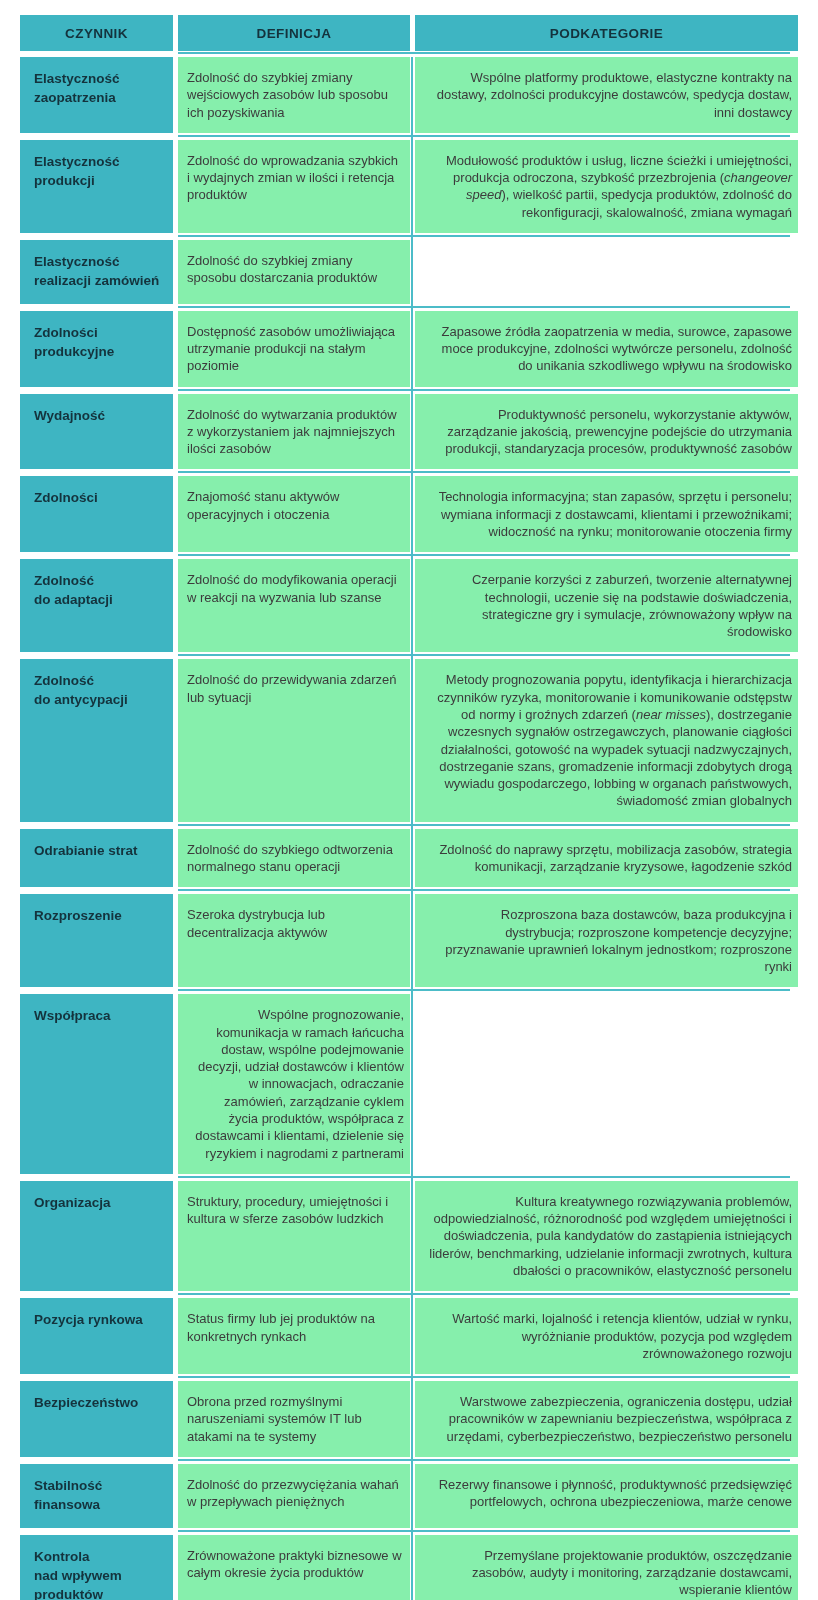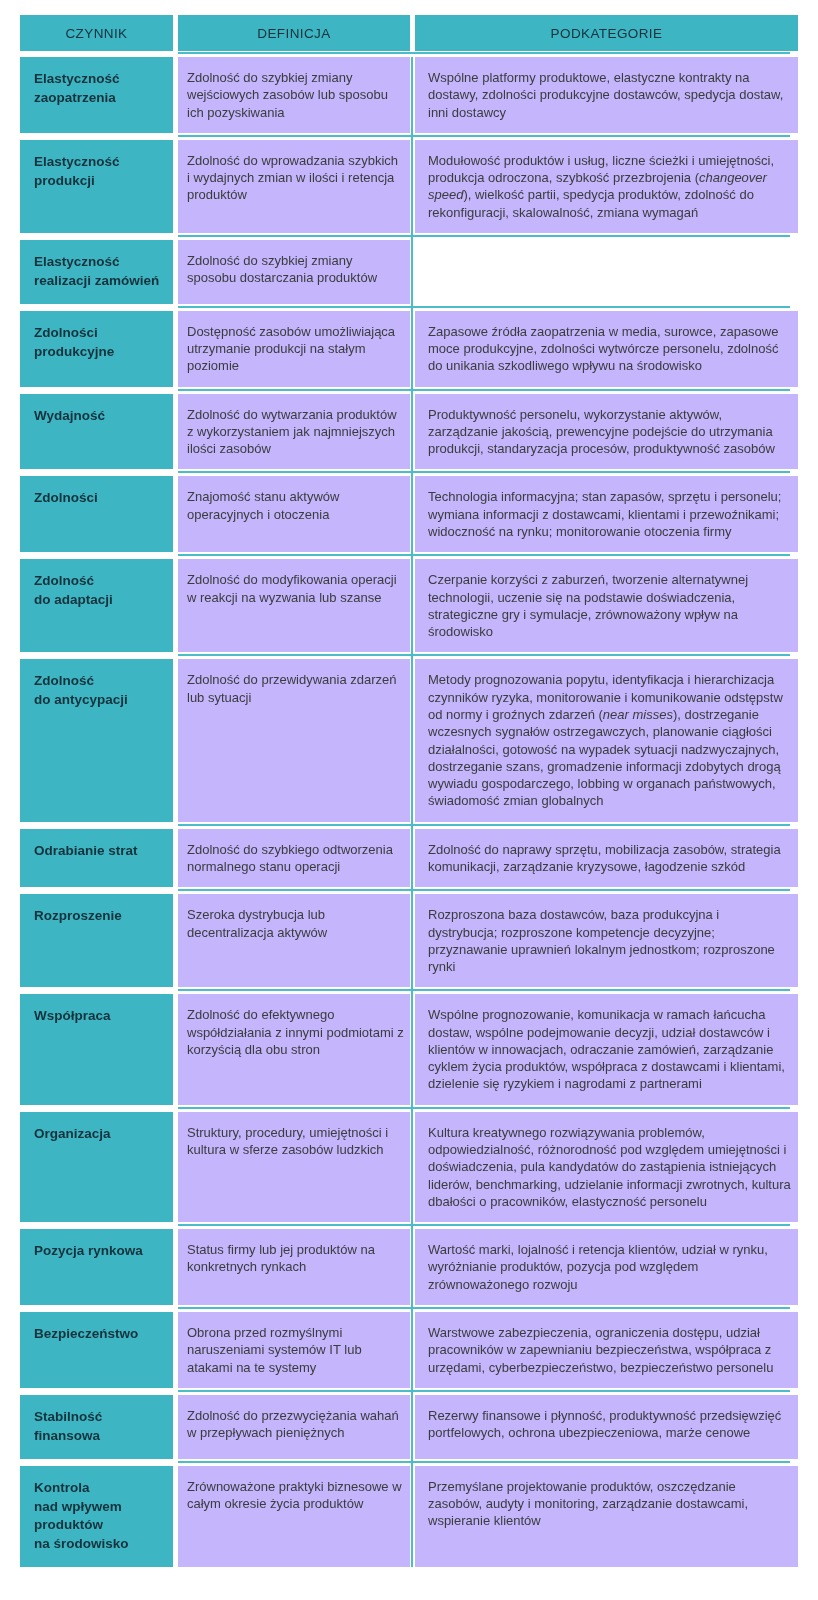--- a/index.html
+++ b/index.html
@@ -18,21 +18,21 @@
   
   .thead {
     display: grid;
     grid-template-columns: 153px 232px 1fr;
     column-gap: 5px;
     margin-bottom: 6px;
   }
   .thead .hcell {
     background: var(--teal);
     color: var(--dark);
-    font-weight: normal;
+    font-weight: bold;
     font-size: 13.5px;
     letter-spacing: 0.4px;
     display: flex;
     align-items: center;
     justify-content: center;
     height: 36px;
     text-transform: uppercase;
   }
   
   .tbody {
@@ -71,27 +71,27 @@
   .cell.factor {
     background: var(--teal);
     color: var(--dark);
     font-weight: bold;
     font-size: 13.5px;
     line-height: 1.4;
     padding: 13px 10px 13px 14px;
     white-space: pre-line;
   }
   .cell.def, .cell.sub {
-    background: #c4b5fd;
+    background: #86efac;
     color: var(--body);
     font-size: 13px;
     line-height: 1.33;
     padding: 12px 6px 12px 9px;
   }
-  .cell.sub { padding-left: 13px; min-height: 52px; }
+  .cell.sub { padding-left: 13px; min-height: 52px; text-align: right; }
   .it { font-style: italic; }
 </style>
 </head>
 <body>
 
 <div class="page">
   <div class="thead">
     <div class="hcell">CZYNNIK</div>
     <div class="hcell">DEFINICJA</div>
     <div class="hcell">PODKATEGORIE</div>
@@ -147,21 +147,20 @@
         <div class="cell def">Zdolność do szybkiego odtworzenia normalnego stanu operacji</div>
         <div class="cell sub"><span>Zdolność do naprawy sprzętu, mobilizacja zasobów, strategia komunikacji, zarządzanie kryzysowe, łagodzenie szkód</span></div>
       </div>
       <div class="row">
         <div class="cell factor">Rozproszenie</div>
         <div class="cell def">Szeroka dystrybucja lub decentralizacja aktywów</div>
         <div class="cell sub"><span>Rozproszona baza dostawców, baza produkcyjna i dystrybucja; rozproszone kompetencje decyzyjne; przyznawanie uprawnień lokalnym jednostkom; rozproszone rynki</span></div>
       </div>
       <div class="row">
         <div class="cell factor">Współpraca</div>
-        <div class="cell def">Zdolność do efektywnego współdziałania z innymi podmiotami z korzyścią dla obu stron</div>
         <div class="cell sub"><span>Wspólne prognozowanie, komunikacja w ramach łańcucha dostaw, wspólne podejmowanie decyzji, udział dostawców i klientów w innowacjach, odraczanie zamówień, zarządzanie cyklem życia produktów, współpraca z dostawcami i klientami, dzielenie się ryzykiem i nagrodami z partnerami</span></div>
       </div>
       <div class="row">
         <div class="cell factor">Organizacja</div>
         <div class="cell def">Struktury, procedury, umiejętności i kultura w sferze zasobów ludzkich</div>
         <div class="cell sub"><span>Kultura kreatywnego rozwiązywania problemów, odpowiedzialność, różnorodność pod względem umiejętności i doświadczenia, pula kandydatów do zastąpienia istniejących liderów, benchmarking, udzielanie informacji zwrotnych, kultura dbałości o pracowników, elastyczność personelu</span></div>
       </div>
       <div class="row">
         <div class="cell factor">Pozycja rynkowa</div>
         <div class="cell def">Status firmy lub jej produktów na konkretnych rynkach</div>

